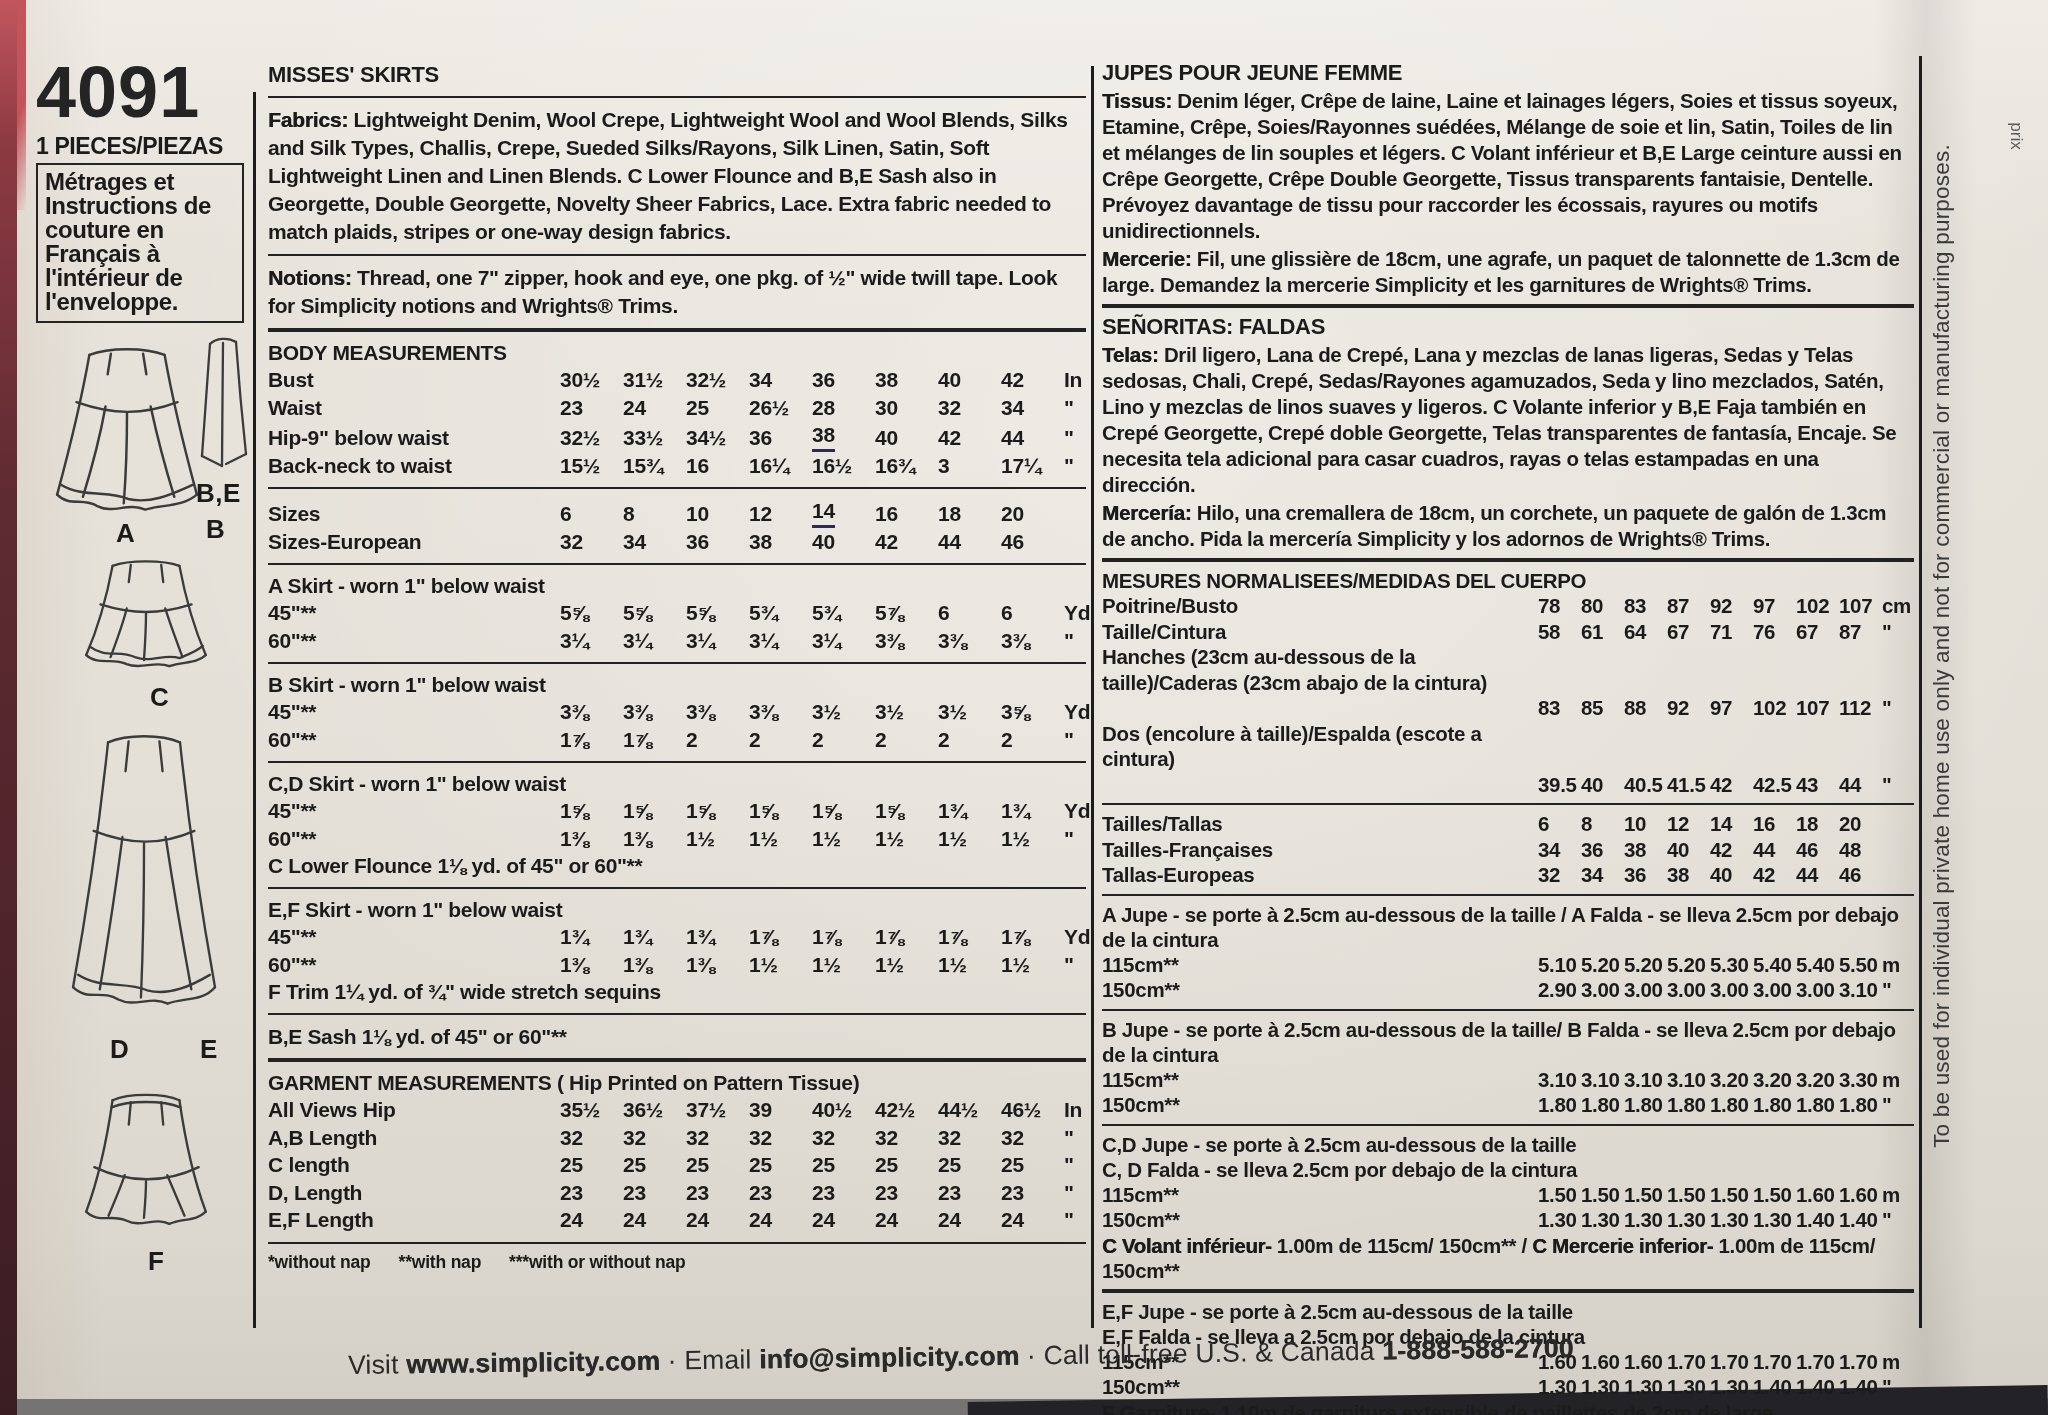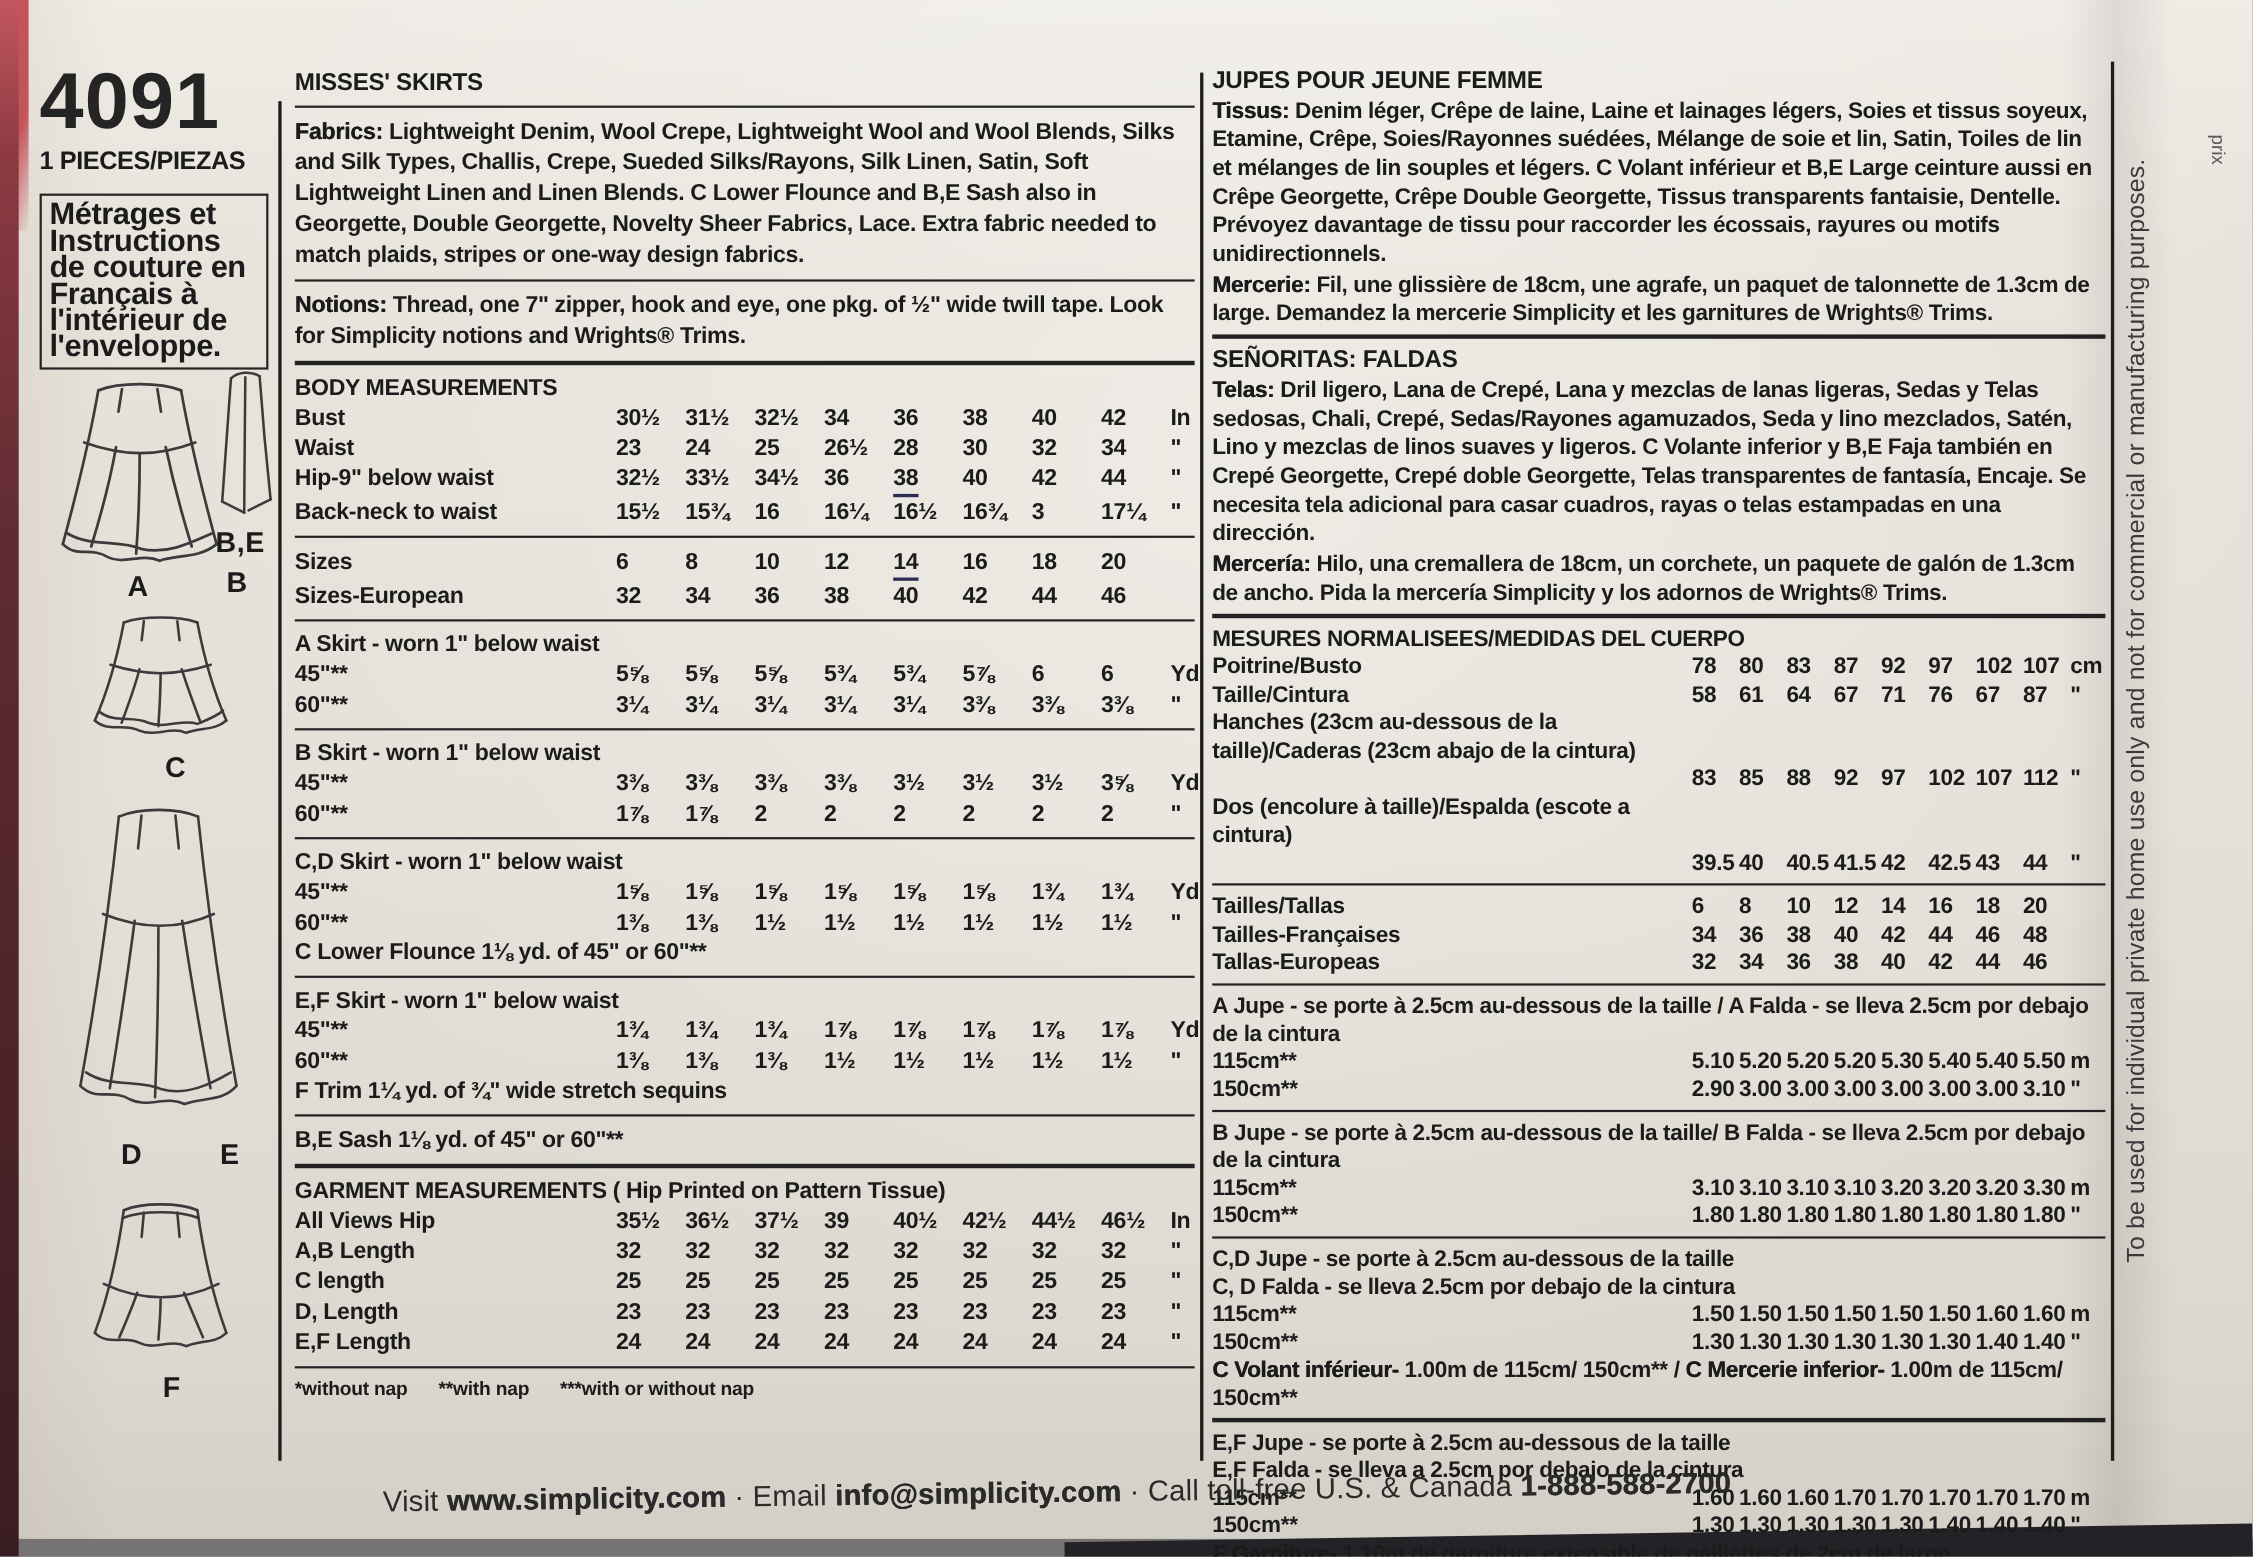--- a/index.html
+++ b/index.html
@@ -24,41 +24,41 @@
     background:linear-gradient(110deg,#c4545c 60%, rgba(196,84,92,0) 100%);}
   .edge-bottom{position:absolute;left:0;bottom:0;width:100%;height:16px;background:#757472;z-index:4}
   .edge-bottom-dark{position:absolute;right:0;bottom:0;width:1080px;height:30px;background:#232327;z-index:5;
     transform:rotate(-0.9deg);transform-origin:right bottom;}
   .vrule{position:absolute;width:2.6px;background:#1d1d1d;z-index:12}
 
   
   #leftcol{position:absolute;left:36px;top:56px;width:208px;z-index:10}
   .patnum{font-size:72px;line-height:1.02;letter-spacing:1px;color:#242424}
   .pieces{font-size:23px;margin-top:4px;letter-spacing:-0.4px;white-space:nowrap}
-  .french-box{border:2.6px solid #242424;margin-top:16px;padding:5px 7px 7px 7px;
-    font-size:28px;line-height:24px;letter-spacing:-0.4px}
+  .french-box{border:2.6px solid #242424;margin-top:3px;padding:5px 7px 7px 7px;
+    font-size:24px;line-height:24px;letter-spacing:-0.4px}
   .fig{position:absolute;z-index:10}
   .fig svg{display:block}
   .fig path{fill:none;stroke:#3b3b3b;stroke-width:2.3;stroke-linecap:round}
   .figlab{position:absolute;font-size:26px;z-index:11;letter-spacing:0.5px}
 
   
   #midcol{position:absolute;left:268px;top:62px;width:818px;z-index:10}
   #rightcol{position:absolute;left:1102px;top:60px;width:812px;z-index:10}
   .rule{border:0;border-top:2.6px solid #222;margin:8px 0}
   #rightcol .rule{margin:6px 0}
   .rule.thick{border-top-width:4.6px}
   .sec-title{font-size:22px;letter-spacing:-0.3px}
   #midcol p,.para{font-size:21px;line-height:28px;margin:2px 0;letter-spacing:-0.35px}
   #rightcol .para{font-size:20.5px;line-height:26px;letter-spacing:-0.35px}
   .para .lead{letter-spacing:-0.2px;text-shadow:.4px 0 0 currentColor}
   .blockhead{font-size:21px;line-height:26px;letter-spacing:-0.35px}
   #rightcol .blockhead{font-size:20.5px;line-height:25px}
 
-  .trow{display:flex;align-items:flex-start}
+  .trow{display:flex;align-items:flex-end}
   #midcol .trow{line-height:27.5px;font-size:21px;letter-spacing:-0.3px}
   #midcol .tlabel{flex:0 0 292px}
   #midcol .tval{flex:0 0 63px}
   #midcol .tunit{flex:0 0 26px}
   #rightcol .trow{line-height:25.5px;font-size:20.5px;letter-spacing:-0.3px}
   #rightcol .tlabel{flex:0 0 436px}
   #rightcol .tval{flex:0 0 43px}
   #rightcol .tunit{flex:0 0 20px}
   .tlabel.wide{flex:1 1 auto}
   .pen-u{display:inline-block;border-bottom:3.4px solid #2c2c52;padding-bottom:0px}

